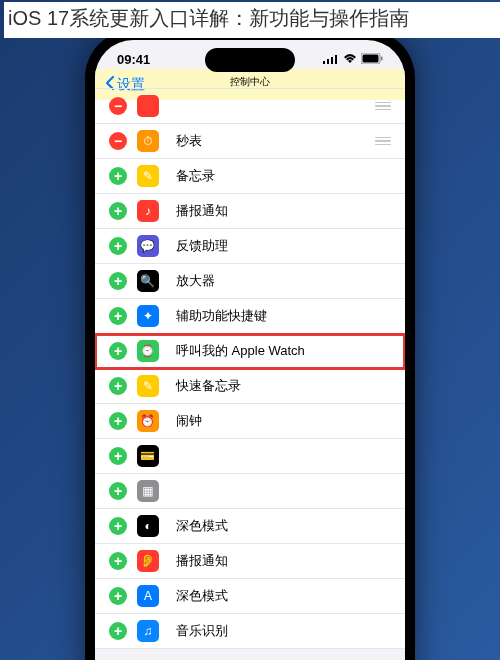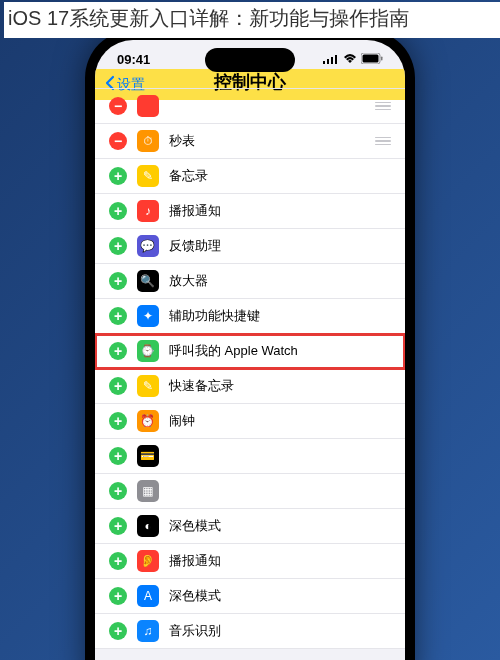--- a/index.html
+++ b/index.html
@@ -59,38 +59,38 @@
       justify-content: space-between;
       align-items: flex-start;
       padding: 12px 22px 2px;
       font-size: 13px;
       font-weight: 600;
       color: #000;
     }
     .status-right { display: flex; gap: 4px; align-items: center; }
     .nav-bar {
       display: flex;
-      align-items: flex-end;
+      align-items: flex-start;
       padding: 6px 10px;
-      background: #fde047;
+      background: #fef9c3;
       position: relative;
     }
     .back-btn {
       display: flex;
       align-items: center;
       color: #007aff;
       font-size: 14px;
       gap: 2px;
     }
     .nav-title {
       position: absolute;
       left: 50%;
       transform: translateX(-50%);
-      font-size: 18px;
-      font-weight: 700;
+      font-size: 10px;
+      font-weight: 400;
       color: #000;
     }
     .section-header {
       padding: 8px 14px 4px;
       font-size: 10px;
       color: #888;
     }
     .list {
       background: #fff;
     }
@@ -129,20 +129,21 @@
       align-items: center;
       justify-content: center;
       flex-shrink: 0;
       font-size: 12px;
       color: #fff;
     }
     .row-label {
       font-size: 13px;
       color: #000;
       flex: 1;
+      margin-left: 7px;
     }
     .drag-handle {
       width: 16px;
       display: flex;
       flex-direction: column;
       gap: 2px;
     }
     .drag-handle span {
       height: 1.5px;
       background: #c7c7cc;

